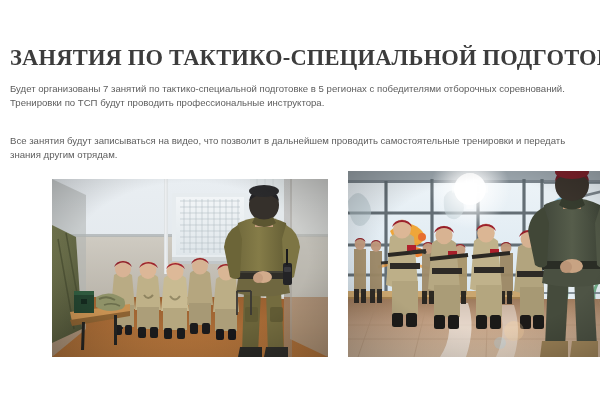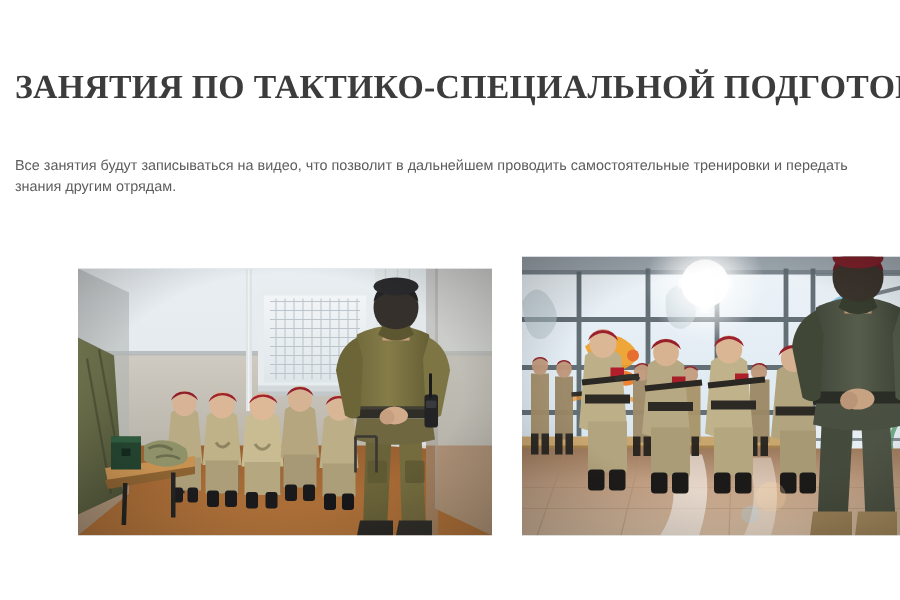--- a/index.html
+++ b/index.html
@@ -35,39 +35,40 @@
   .body-copy {
     position: absolute;
     left: 10px;
     width: 570px;
     font-family: "Liberation Sans", sans-serif;
     font-size: 9.6px;
     line-height: 14.6px;
     color: #5d5d5d;
   }
   .para-1 { top: 72px; }
-  .para-2 { top: 94px; }
+  .para-2 { top: 124px; }
 
   .photo {
     position: absolute;
     overflow: hidden;
     background: #cfd4d8;
     line-height: 0;
   }
   .photo svg { display: block; }
   .photo-left  { left: 12px;  top: 163px; width: 276px; height: 178px; }
   .photo-right { left: 308px; top: 155px; width: 280px; height: 186px; }
 </style>
 </head>
 <body>
 
 <div class="page">
 
   <h1 class="page-title">ЗАНЯТИЯ ПО ТАКТИКО-СПЕЦИАЛЬНОЙ ПОДГОТОВКЕ</h1>
 
+  <p class="body-copy para-1">Будет организованы 7 занятий по тактико-специальной подготовке в 5 регионах с победителями отборочных соревнований. Тренировки по ТСП будут проводить профессиональные инструктора.</p>
 
   <p class="body-copy para-2">Все занятия будут записываться на видео, что позволит в дальнейшем проводить самостоятельные тренировки и передать знания другим отрядам.</p>
 
   <figure class="photo photo-left" aria-label="Инструктор в оливковой форме и чёрном берете проводит занятие с кадетами в красных беретах, сидящими на стульях в помещении">
     <svg width="276" height="178" viewBox="0 0 276 178" xmlns="http://www.w3.org/2000/svg">
       <defs>
         <linearGradient id="lwallTop" x1="0" y1="0" x2="0" y2="1">
           <stop offset="0" stop-color="#e9eef2"></stop>
           <stop offset="1" stop-color="#dde3e8"></stop>
         </linearGradient>

